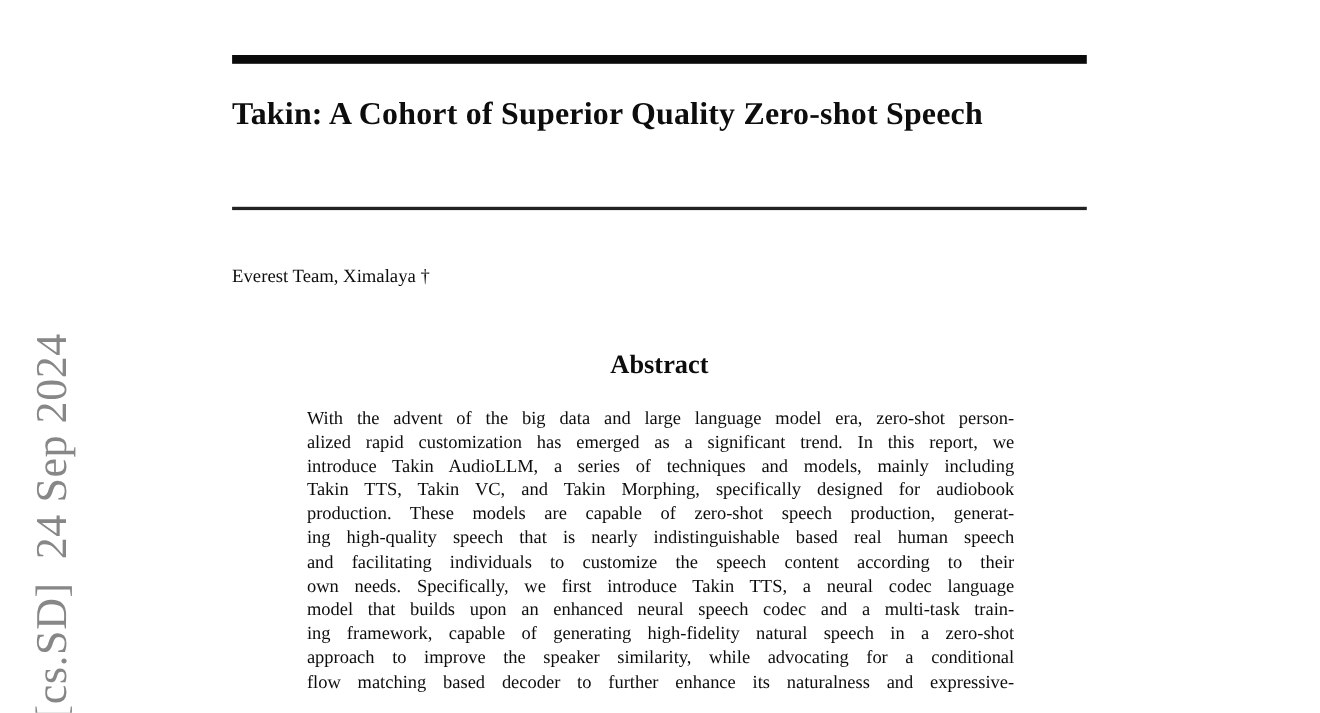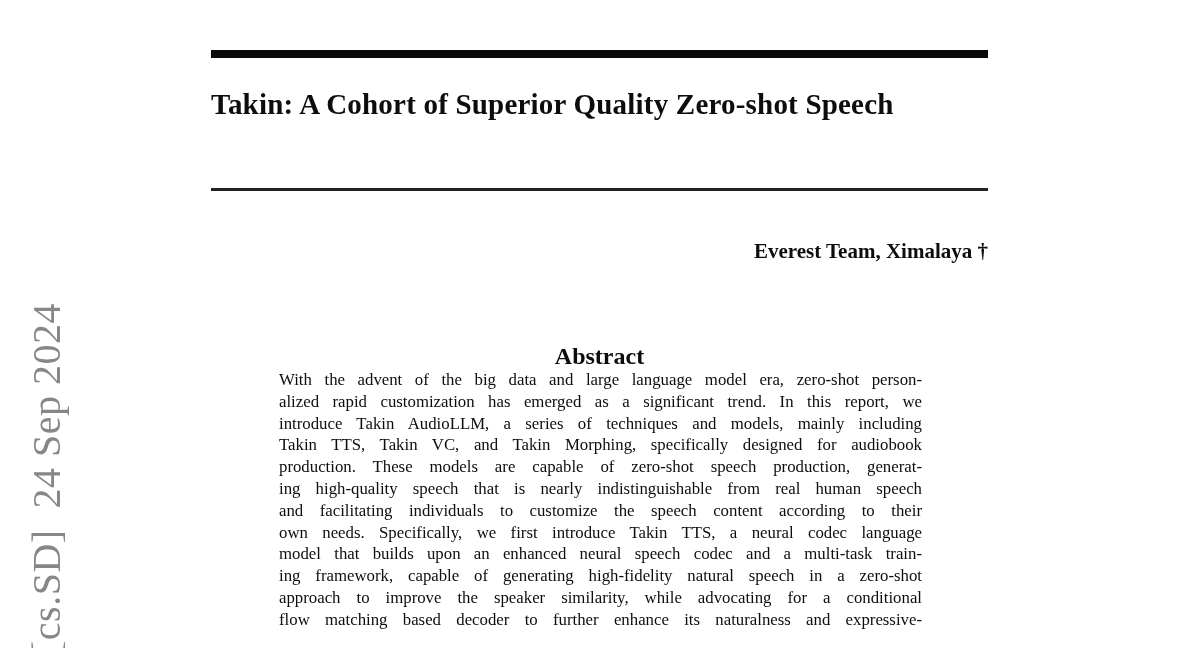--- a/index.html
+++ b/index.html
@@ -43,34 +43,33 @@
     text-align: left;
     font-weight: bold;
     font-size: 29px;
     line-height: 48px;
     letter-spacing: 0.2px;
   }
   .authors {
     position: absolute;
     left: 211px; top: 240px;
     width: 777px;
-    text-align: right;
-    font-weight: bold;
-    font-size: 21px;
+    text-align: left;
+    font-weight: normal;
+    font-size: 17px;
     line-height: 22px;
   }
   .abs-heading {
     position: absolute;
     left: 211px; top: 318px;
     width: 777px;
     text-align: center;
     font-weight: bold;
     font-size: 24px;
     line-height: 28px;
-    margin-top: 24px;
   }
   .abstract {
     position: absolute;
     left: 279px; top: 369px;
     width: 643px;
     font-size: 16.8px;
     line-height: 21.8px;
   }
   .abs-line {
     height: 21.8px;
@@ -95,20 +94,20 @@
 <div class="authors">Everest Team, Ximalaya †</div>
 
 <div class="abs-heading">Abstract</div>
 
 <div class="abstract">
   <div class="abs-line">With the advent of the big data and large language model era, zero-shot person-</div>
   <div class="abs-line">alized rapid customization has emerged as a significant trend. In this report, we</div>
   <div class="abs-line">introduce Takin AudioLLM, a series of techniques and models, mainly including</div>
   <div class="abs-line">Takin TTS, Takin VC, and Takin Morphing, specifically designed for audiobook</div>
   <div class="abs-line">production. These models are capable of zero-shot speech production, generat-</div>
-  <div class="abs-line">ing high-quality speech that is nearly indistinguishable from real human speech</div>
+  <div class="abs-line">ing high-quality speech that is nearly indistinguishable based real human speech</div>
   <div class="abs-line">and facilitating individuals to customize the speech content according to their</div>
   <div class="abs-line">own needs. Specifically, we first introduce Takin TTS, a neural codec language</div>
   <div class="abs-line">model that builds upon an enhanced neural speech codec and a multi-task train-</div>
   <div class="abs-line">ing framework, capable of generating high-fidelity natural speech in a zero-shot</div>
   <div class="abs-line">approach to improve the speaker similarity, while advocating for a conditional</div>
   <div class="abs-line">flow matching based decoder to further enhance its naturalness and expressive-</div>
 </div>
 
 </body></html>

